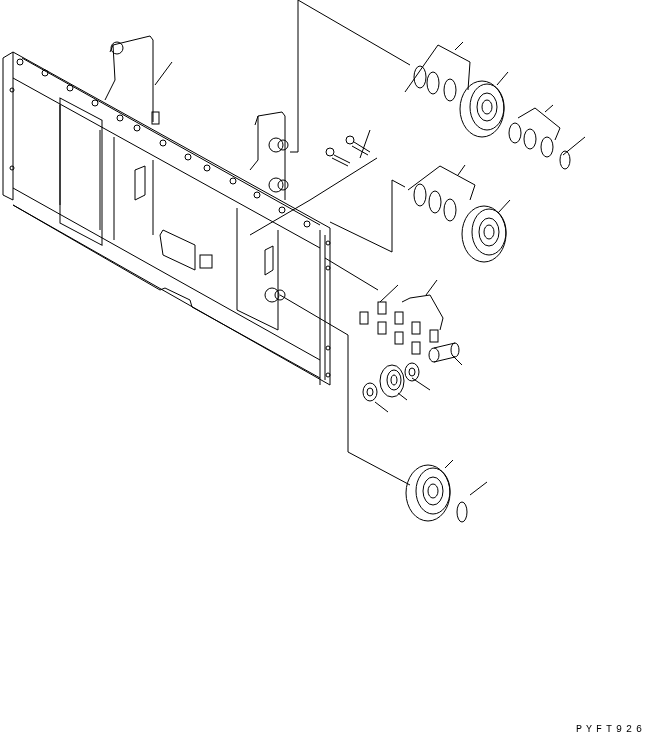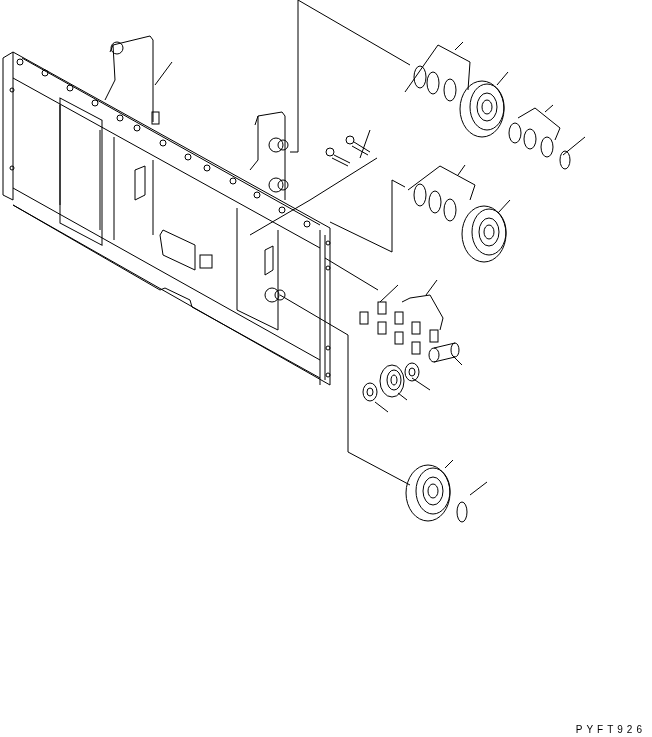--- a/index.html
+++ b/index.html
@@ -1,19 +1,19 @@
 <!DOCTYPE html>
 <html><head>
 <meta charset="utf-8">
 <style>
   html, body { margin:0; padding:0; background:#fff; }
   body { width:652px; height:737px; position:relative; overflow:hidden; font-family:"Liberation Sans", sans-serif; }
   svg { position:absolute; left:0; top:0; }
   svg * { fill:none; stroke:#000; stroke-width:1; }
-  .caption { position:absolute; right:6px; bottom:2px; font-size:10px; letter-spacing:4px; color:#000; font-family:Liberation Sans, sans-serif; }
+  .caption { position:absolute; right:6px; bottom:2px; font-size:10px; letter-spacing:4px; color:#000; font-family:Liberation Mono, monospace; }
 </style>
 </head>
 <body>
 
 <svg width="652" height="737" viewBox="0 0 652 737">
 
   <g>
     <polyline points="3,58 13,52 13,200 3,195 3,58"></polyline>
     <polyline points="13,52 330,228 330,385 13,205"></polyline>
     <line x1="13" y1="78" x2="320" y2="248"></line>

